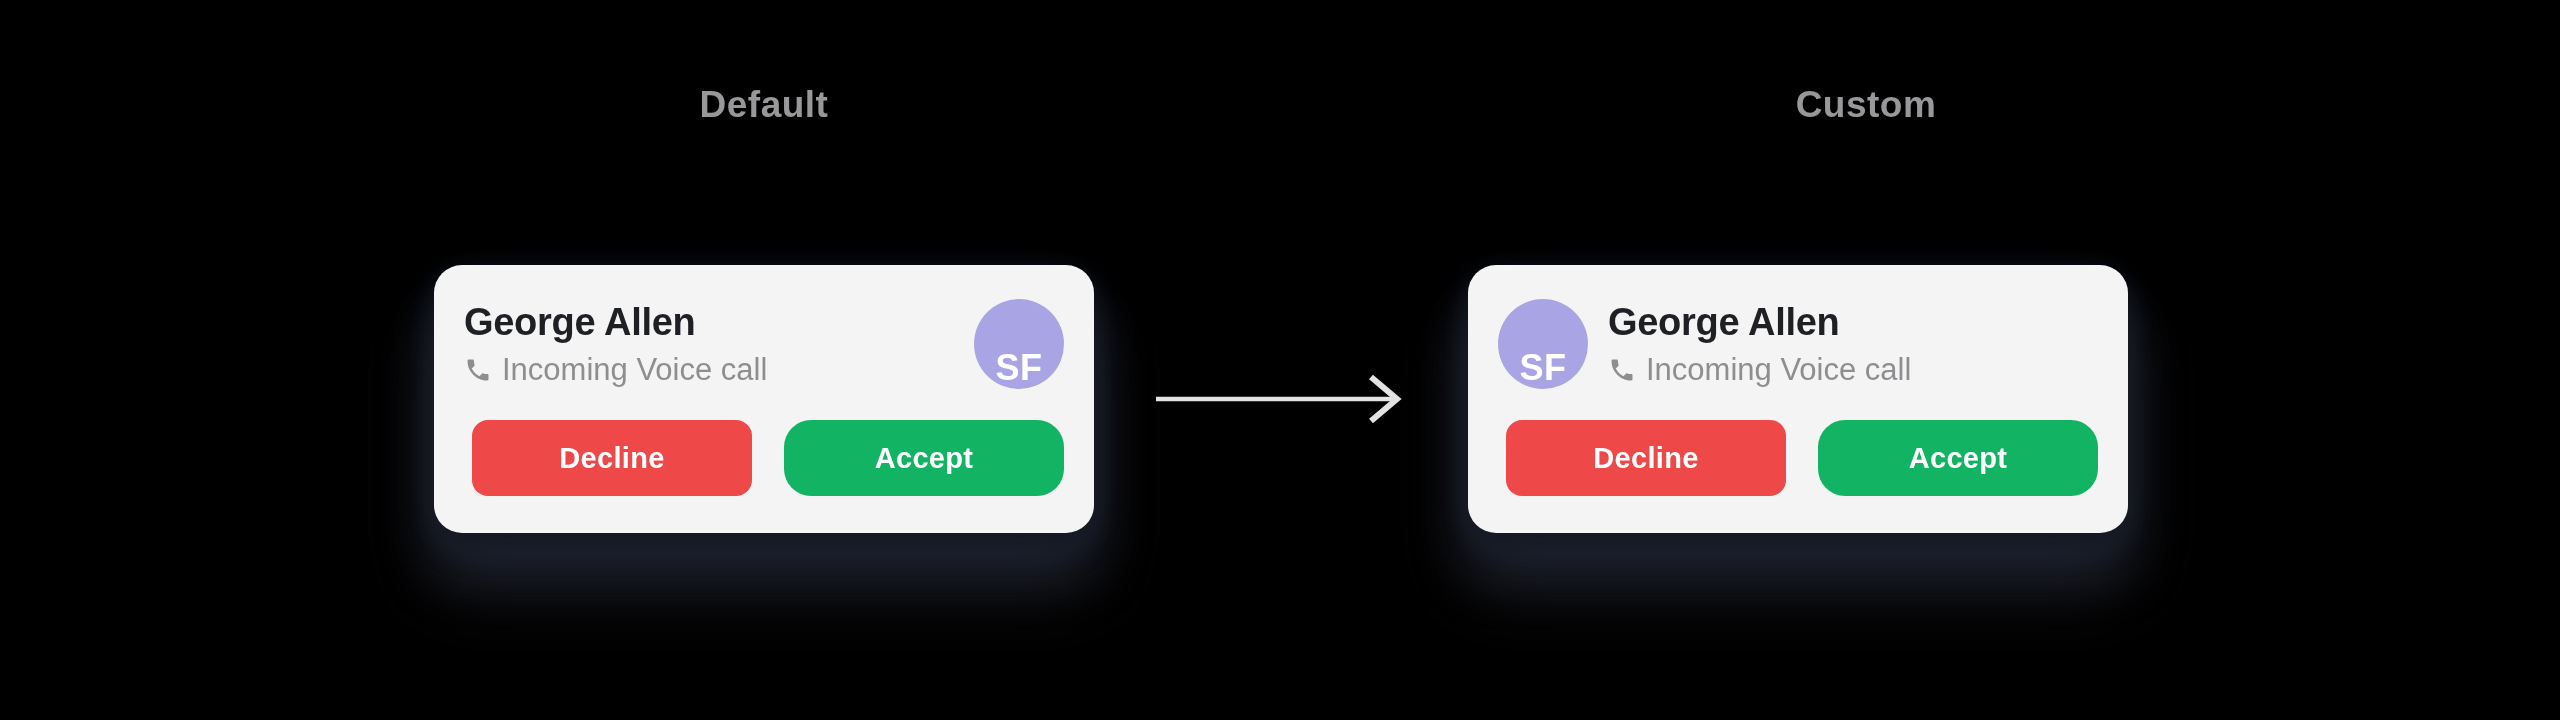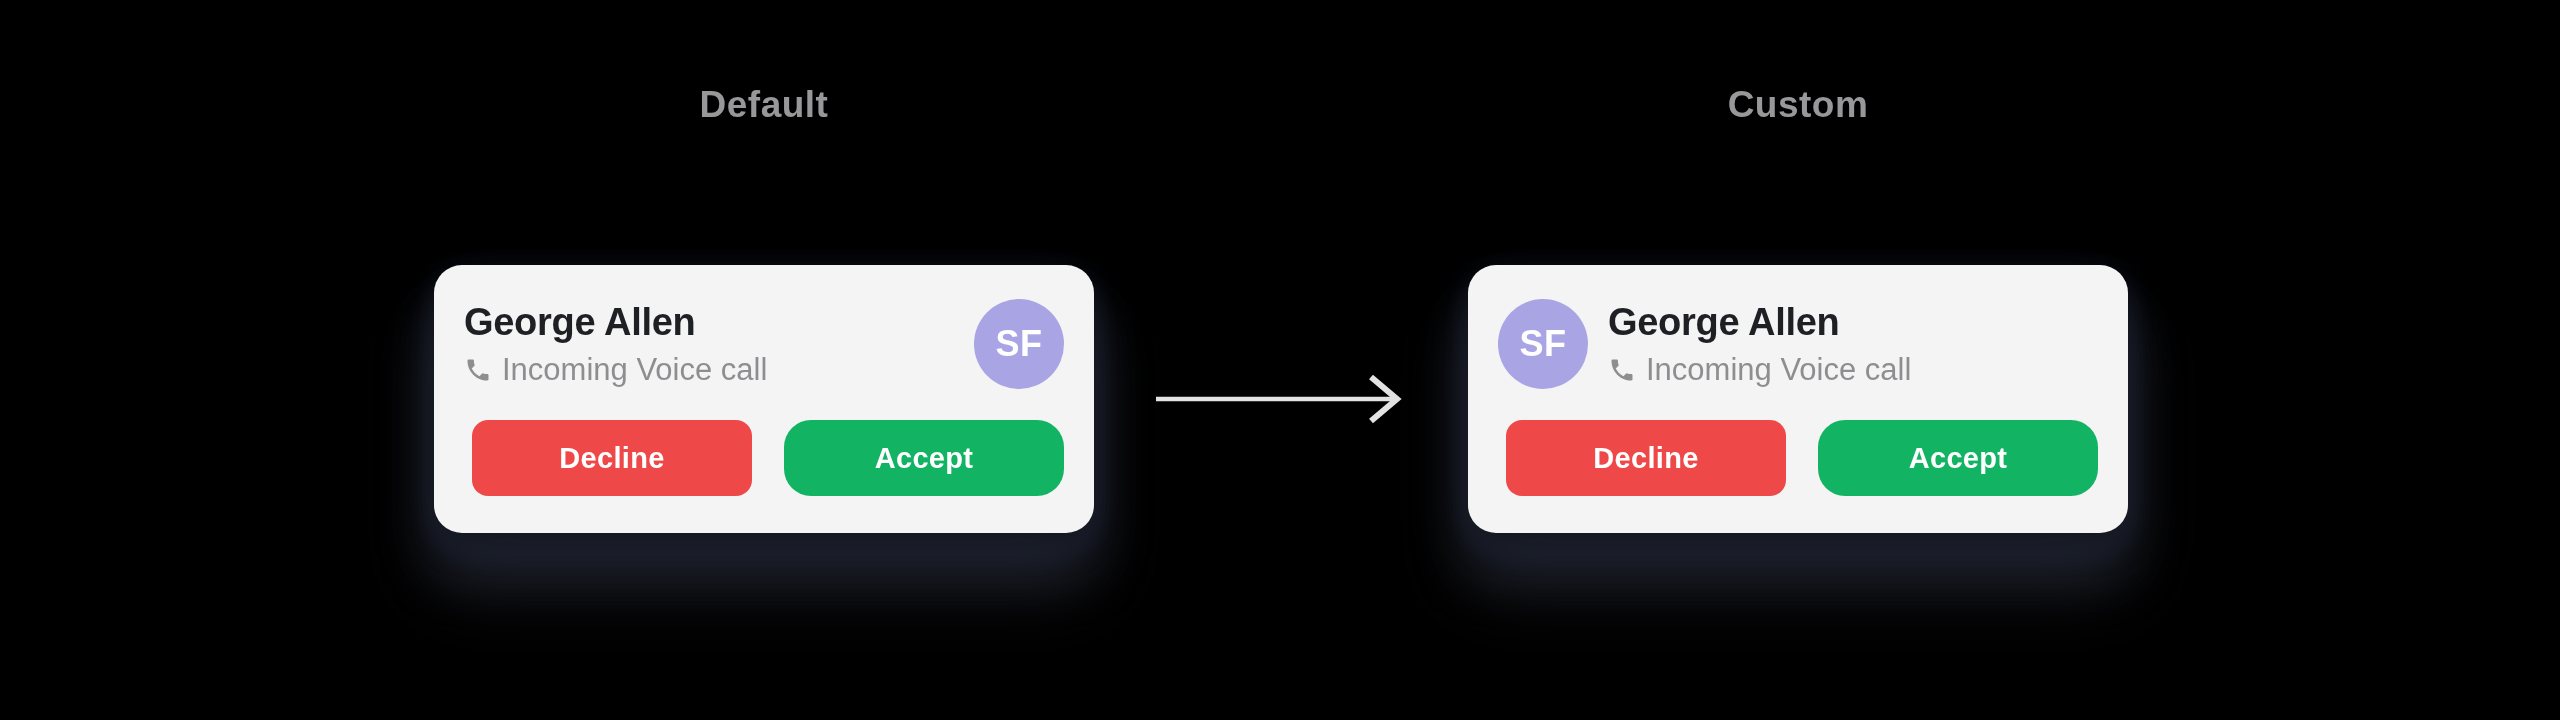--- a/index.html
+++ b/index.html
@@ -19,21 +19,21 @@
     position: absolute;
     top: 84px;
     width: 660px;
     text-align: center;
     font-size: 37px;
     font-weight: 700;
     color: var(--section-label, #98989b);
     letter-spacing: 0.5px;
   }
   .label-default { left: 434px; }
-  .label-custom  { left: 1468px; }
+  .label-custom  { left: 1536px; }
 
   .card {
     position: absolute;
     top: 265px;
     width: 660px;
     height: 268px;
     background: var(--card-background, #f4f4f5);
     border-radius: 28px;
     box-shadow:
       0 20px 26px -6px rgba(18, 22, 32, 0.95),
@@ -82,21 +82,21 @@
   }
   .phone-icon svg { width: 100%; height: 100%; }
 
   .avatar {
     width: 90px;
     height: 90px;
     border-radius: 50%;
     background: var(--avatar-background, #a9a4e4);
     color: var(--avatar-text, #ffffff);
     display: flex;
-    align-items: center;
+    align-items: flex-end;
     justify-content: center;
     font-size: 36px;
     font-weight: 700;
     letter-spacing: 0.5px;
     flex: 0 0 auto;
   }
 
   .card-actions {
     position: absolute;
     left: 38px;

